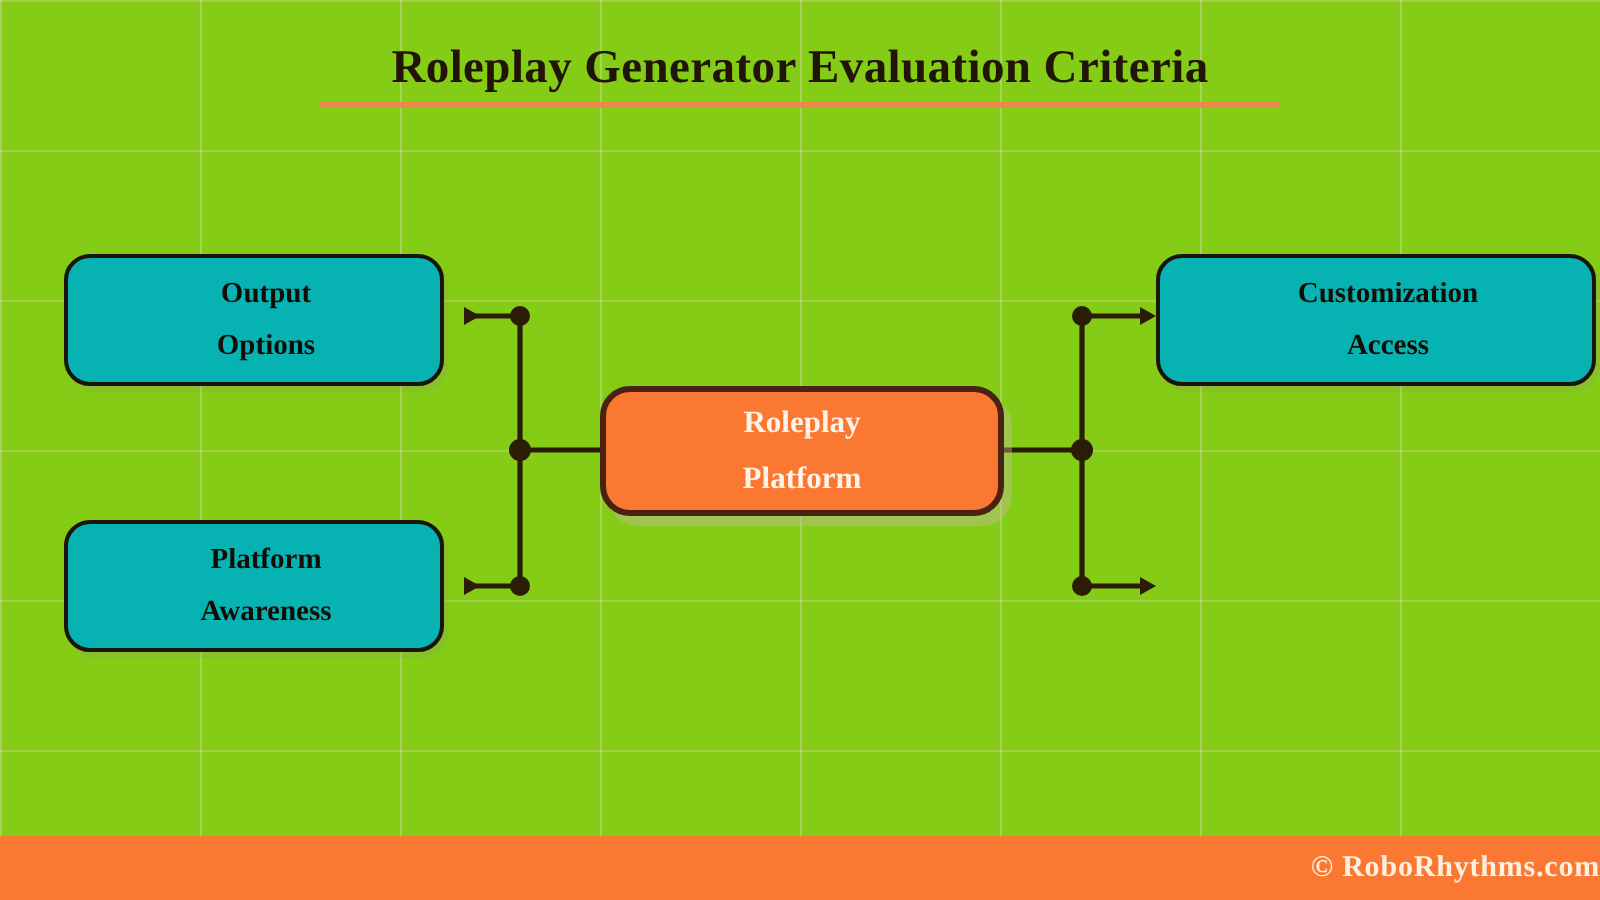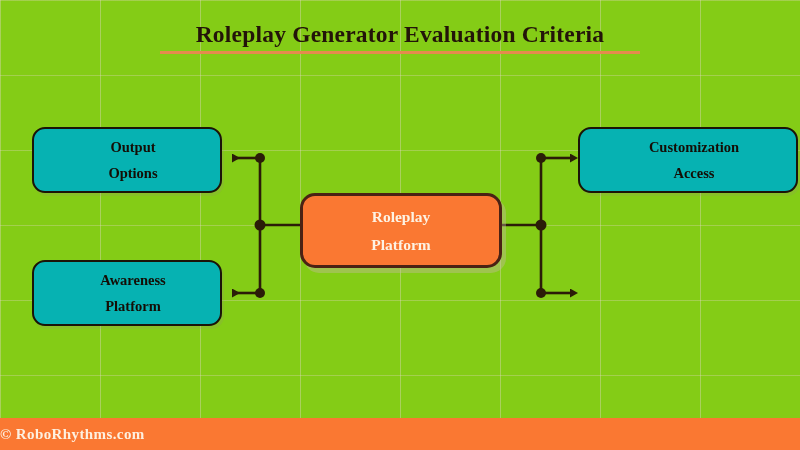--- a/index.html
+++ b/index.html
@@ -104,33 +104,33 @@
   .node-center .line {
     color: #fdf3e4;
     font-size: 15.5px;
     line-height: 28px;
   }
 
   #node-output-quality      { left: 32px;  top: 127px; width: 190px; height: 66px; }
   #node-platform-awareness  { left: 32px;  top: 260px; width: 190px; height: 66px; }
   #node-customization       { left: 578px; top: 127px; width: 220px; height: 66px; }
   #node-free-access         { left: 578px; top: 260px; width: 192px; height: 66px; }
-  #node-center              { left: 300px; top: 193px; width: 202px; height: 75px; }
+  #node-center              { left: 300px; top: 193px; width: 202px; height: 65px; }
 
   
   #footer-bar {
     position: absolute;
     left: 0;
     top: 418px;
     width: 800px;
     height: 32px;
     background: #fa7832;
     display: flex;
     align-items: center;
-    justify-content: flex-start;
+    justify-content: flex-end;
   }
   #footer-text {
     font-family: "Liberation Serif", serif;
     font-weight: bold;
     font-size: 15px;
     color: #fdf0e0;
     letter-spacing: 0.4px;
   }
 </style>
 </head>
@@ -171,22 +171,22 @@
     <circle cx="541" cy="225" r="5.5" fill="#2b1c08"></circle>
     <circle cx="541" cy="293" r="5" fill="#2b1c08"></circle>
   </svg>
 
   <div class="node node-leaf" id="node-output-quality">
     <span class="line">Output</span>
     <span class="line">Options</span>
   </div>
 
   <div class="node node-leaf" id="node-platform-awareness">
+    <span class="line">Platform</span>
     <span class="line">Awareness</span>
-    <span class="line">Platform</span>
   </div>
 
   <div class="node node-leaf" id="node-customization">
     <span class="line">Customization</span>
     <span class="line">Access</span>
   </div>
 
 
   <div class="node node-center" id="node-center">
     <span class="line">Roleplay</span>

